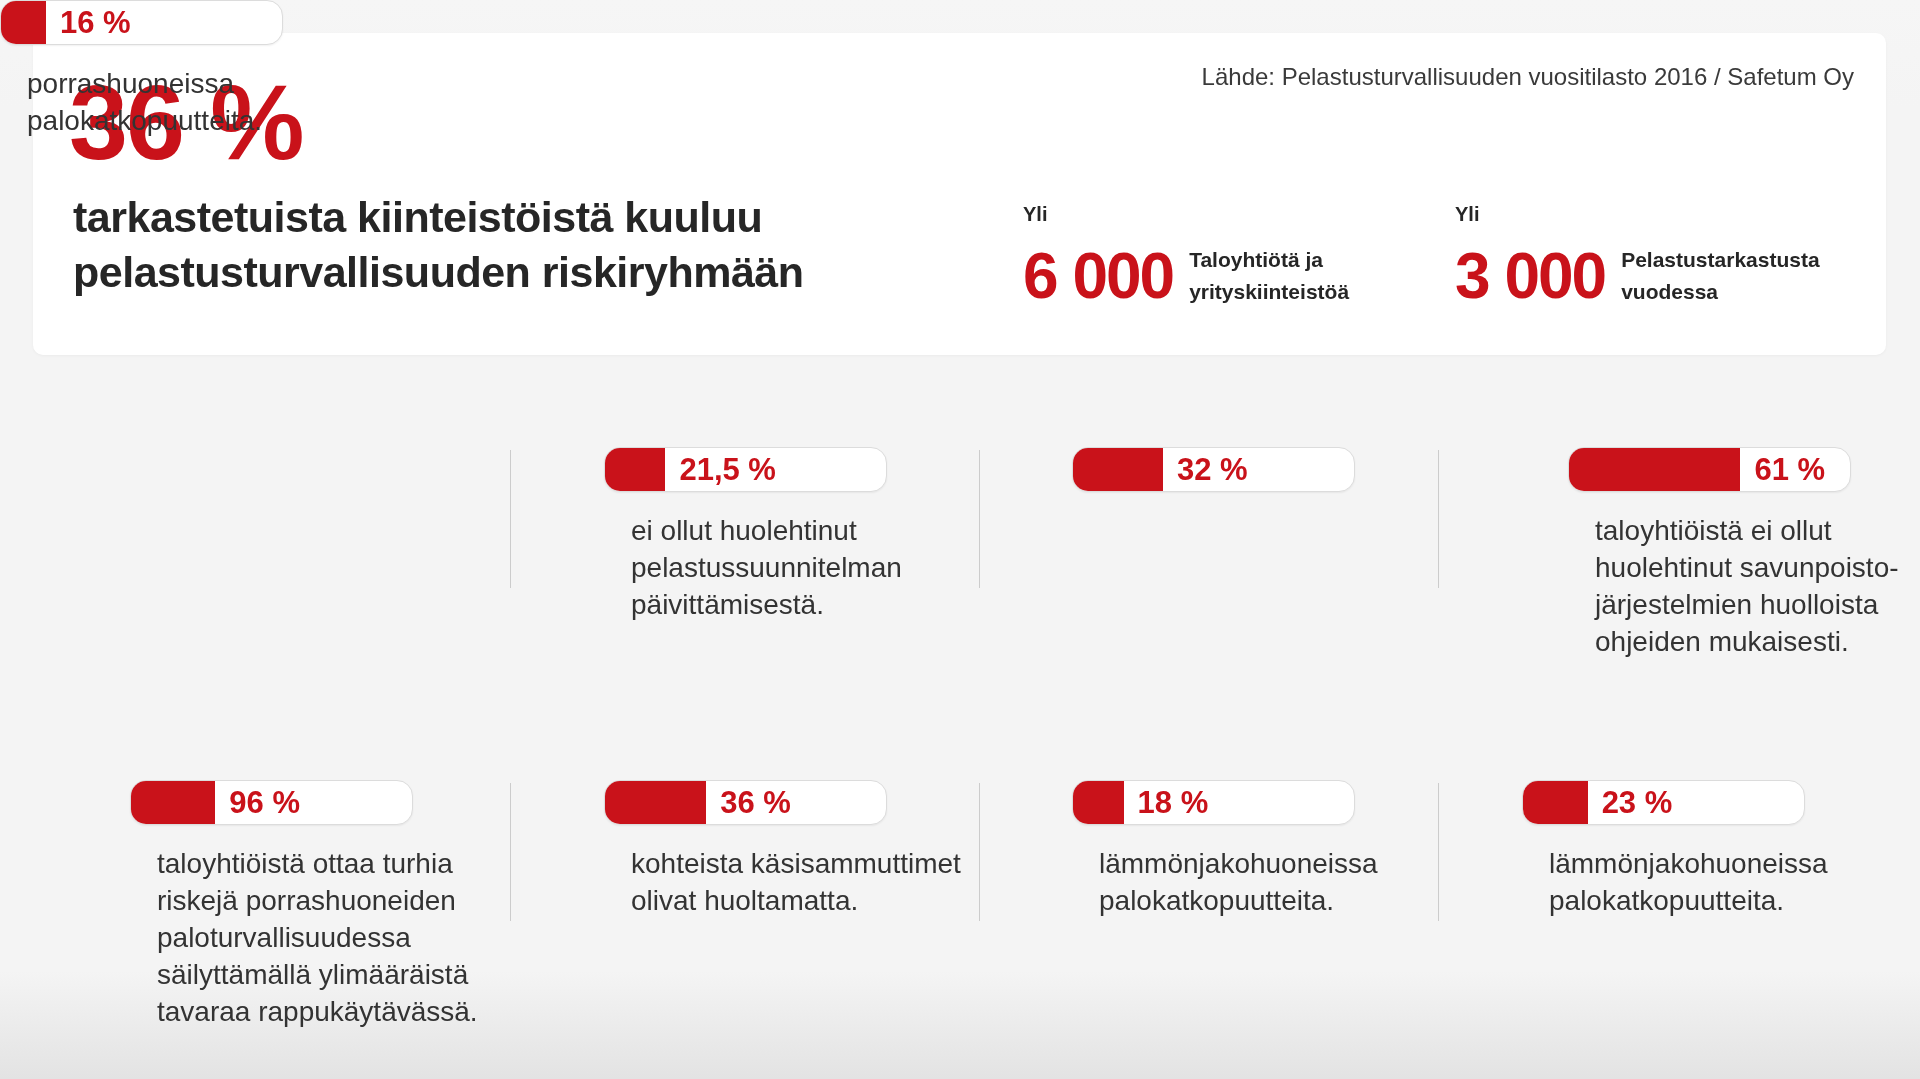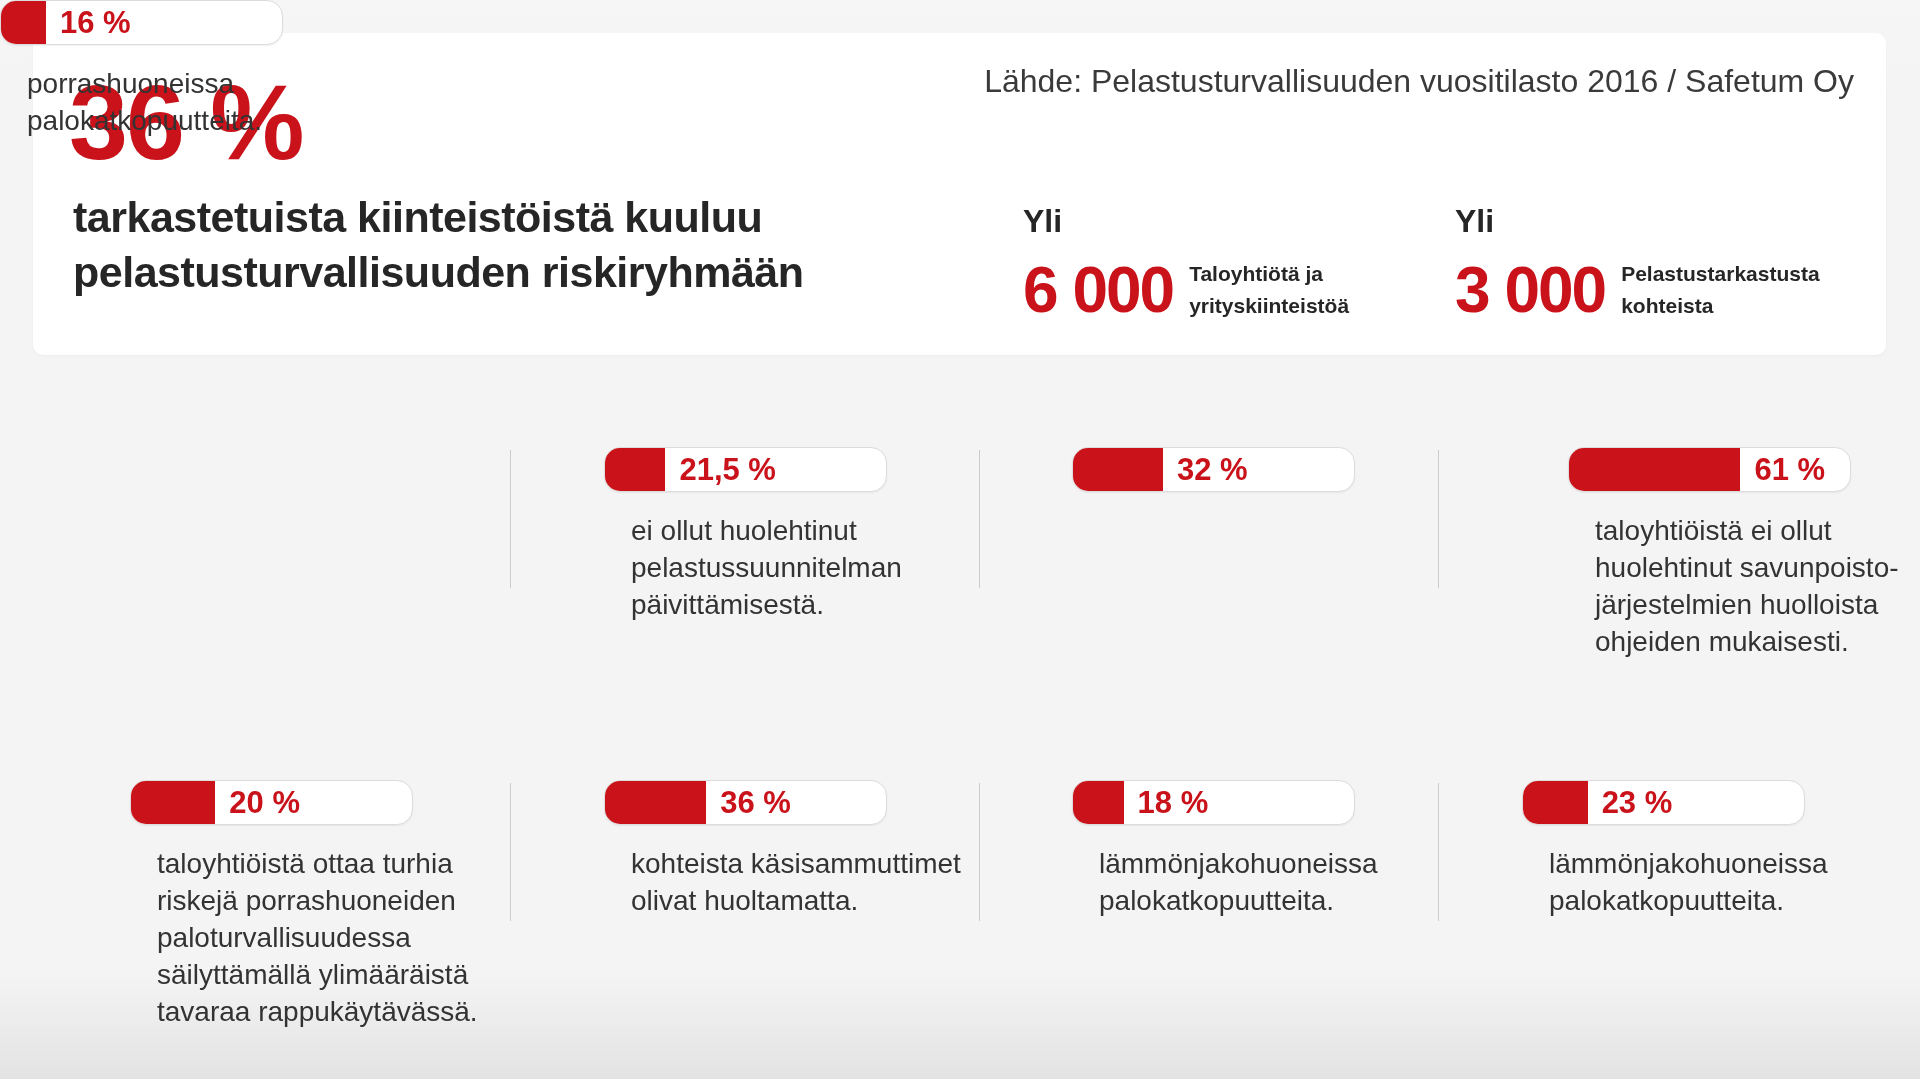--- a/index.html
+++ b/index.html
@@ -20,36 +20,36 @@
     overflow:hidden;
   }
   
   .card{
     position:absolute;left:33px;top:33px;width:1853px;height:322px;
     background:var(--card);border-radius:10px;
     box-shadow:0 1px 3px rgba(0,0,0,0.04);
   }
   .source{
     position:absolute;top:30px;right:32px;
-    font-size:32px;color:#3a3a3a;
+    font-size:24px;color:#3a3a3a;
   }
   .big-pct{
     position:absolute;left:36px;top:34px;
     font-size:106px;font-weight:bold;line-height:1.05;
     color:var(--accent-red);letter-spacing:-2px;
   }
   .headline{
     position:absolute;left:40px;top:157px;
     font-size:43px;font-weight:bold;line-height:55px;
     color:var(--text-dark);letter-spacing:-0.5px;
   }
   .fact{position:absolute;top:170px;}
   .fact-1{left:990px;}
   .fact-2{left:1422px;}
-  .fact-prefix{font-size:32px;font-weight:bold;color:var(--text-dark);}
+  .fact-prefix{font-size:20px;font-weight:bold;color:var(--text-dark);}
   .fact-row{display:flex;align-items:flex-end;gap:16px;margin-top:18px;}
   .fact-value{
     font-size:64px;font-weight:bold;color:var(--accent-red);
     line-height:1;letter-spacing:-2px;
   }
   .fact-label{font-size:21px;font-weight:bold;line-height:32px;color:var(--text-dark);}
   .fact-label span{display:block;}
   
   .stat{position:absolute;width:362px;}
   .stat:nth-of-type(1){left:130px;top:447px;}
@@ -105,21 +105,21 @@
       </span>
     </div>
   </div>
 
   <div class="fact fact-2">
     <div class="fact-prefix">Yli</div>
     <div class="fact-row">
       <span class="fact-value">3 000</span>
       <span class="fact-label">
         <span>Pelastustarkastusta</span>
-        <span>kohteista</span>
+        <span>vuodessa</span>
       </span>
     </div>
   </div>
 </div>
 
 <div class="stat">
   <div class="bar">
     <div class="bar-fill" style="width: 21.5%;"></div>
     <span class="bar-pct">21,5 %</span>
   </div>
@@ -137,21 +137,21 @@
   <div class="bar">
     <div class="bar-fill" style="width: 61%;"></div>
     <span class="bar-pct">61 %</span>
   </div>
   <div class="stat-text">taloyhtiöistä ei ollut huolehtinut savunpoisto-järjestelmien huolloista ohjeiden mukaisesti.</div>
 </div>
 
 <div class="stat">
   <div class="bar">
     <div class="bar-fill" style="width: 30%;"></div>
-    <span class="bar-pct">20 %</span>
+    <span class="bar-pct">96 %</span>
   </div>
   <div class="stat-text">taloyhtiöistä ottaa turhia riskejä porrashuoneiden paloturvallisuudessa säilyttämällä ylimääräistä tavaraa rappukäytävässä.</div>
 </div>
 
 <div class="stat">
   <div class="bar">
     <div class="bar-fill" style="width: 36%;"></div>
     <span class="bar-pct">36 %</span>
   </div>
   <div class="stat-text">kohteista käsisammuttimet olivat huoltamatta.</div>

